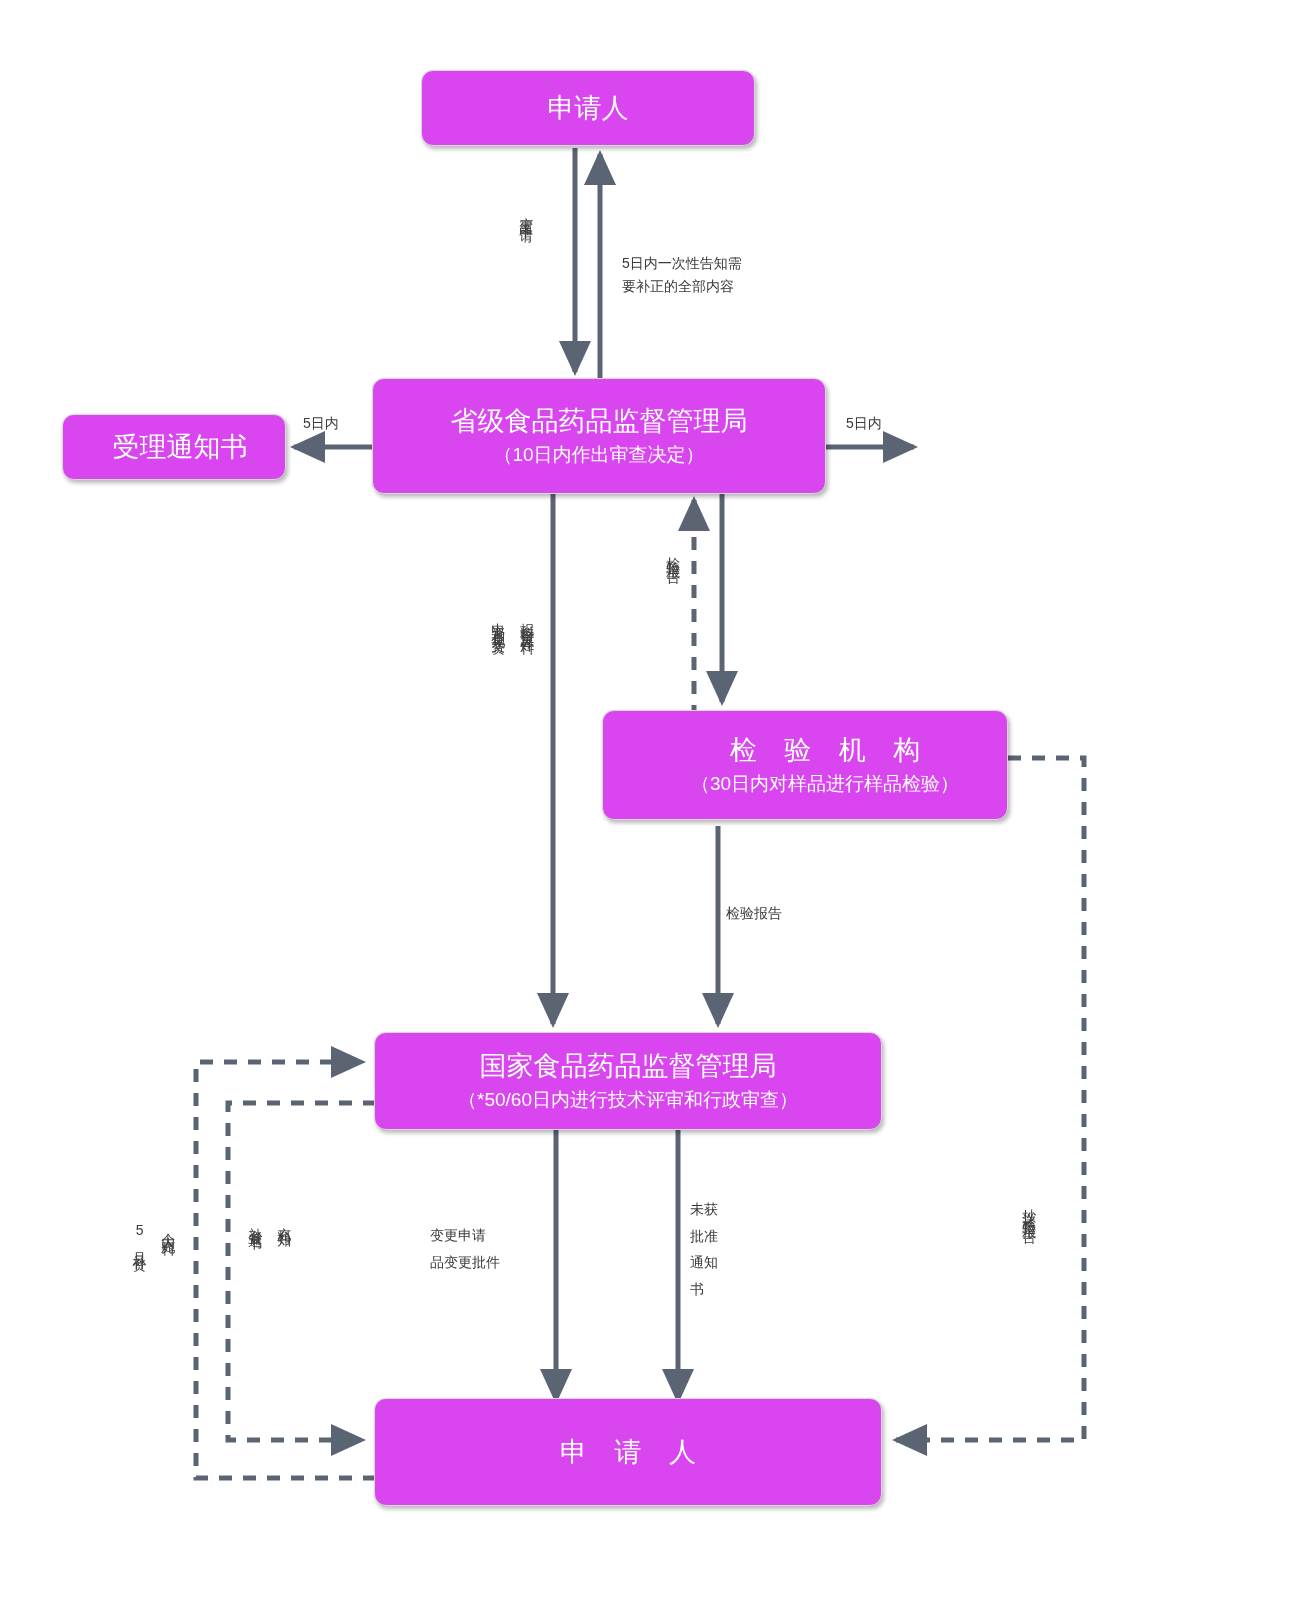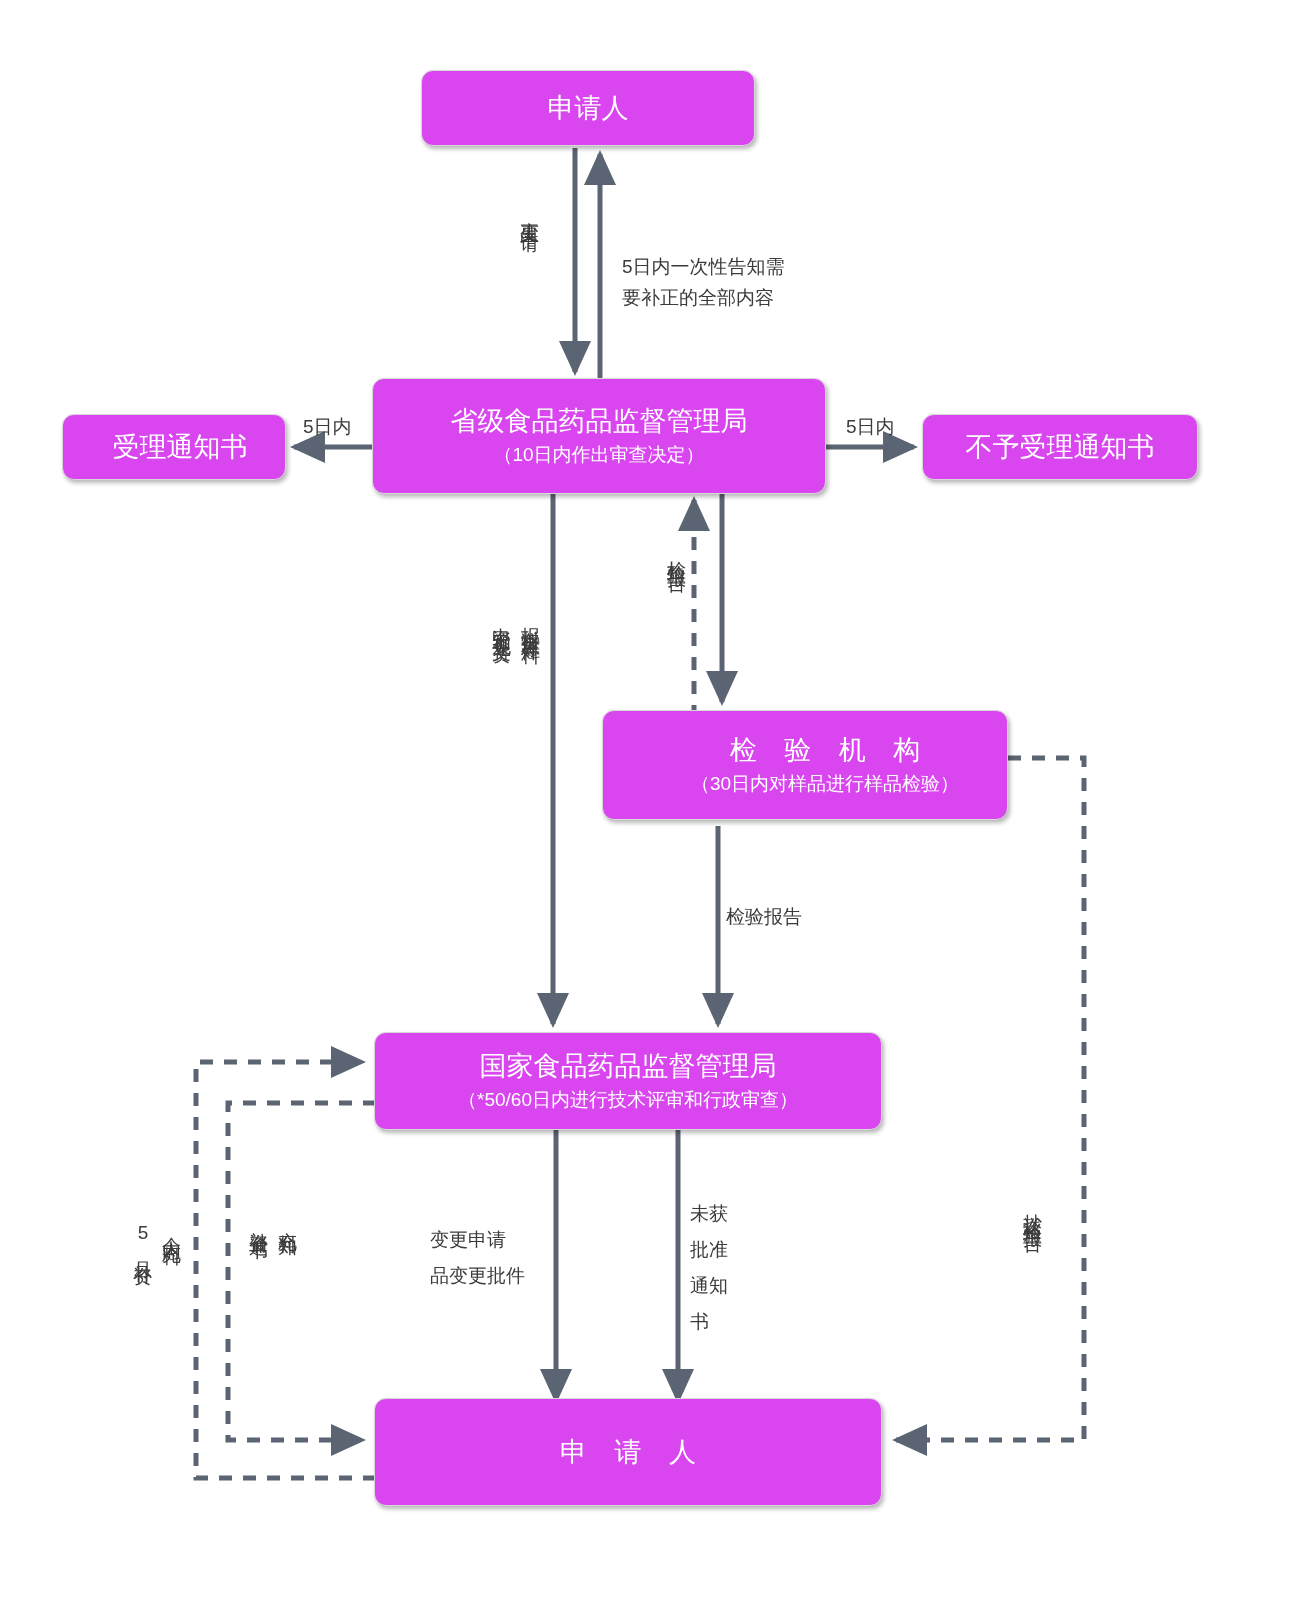--- a/index.html
+++ b/index.html
@@ -20,21 +20,21 @@
     color:#ffffff;
     box-sizing:border-box;
   }
   .node .t1{font-size:27px;line-height:1.2;white-space:nowrap;}
   .node .t1.sp{letter-spacing:10px;text-indent:10px;}
   .node .t2{font-size:19px;line-height:1.2;margin-top:6px;white-space:nowrap;}
 
   .lbl{
     position:absolute;
     color:#3b3b3b;
-    font-size:19px;
+    font-size:14px;
     line-height:1.62;
     white-space:pre;
     text-align:center;
   }
   .lbl.h{white-space:pre-line;}
   .lbl.v{
     writing-mode:vertical-rl;
     text-orientation:upright;
     line-height:1.55;
     letter-spacing:4px;
@@ -101,23 +101,20 @@
 
   <div class="node" style="left:372px;top:378px;width:454px;height:116px;">
     <span class="t1">省级食品药品监督管理局</span>
     <span class="t2">（10日内作出审查决定）</span>
   </div>
 
   <div class="node" style="left:62px;top:414px;width:224px;height:66px;padding-left:12px;">
     <span class="t1">受理通知书</span>
   </div>
 
-  <div class="node" style="left:922px;top:414px;width:276px;height:66px;">
-    <span class="t1">不予受理通知书</span>
-  </div>
 
   <div class="node" style="left:602px;top:710px;width:406px;height:110px;padding-left:40px;">
     <span class="t1 sp">检 验 机 构</span>
     <span class="t2">（30日内对样品进行样品检验）</span>
   </div>
 
   <div class="node" style="left:374px;top:1032px;width:508px;height:98px;">
     <span class="t1">国家食品药品监督管理局</span>
     <span class="t2">（*50/60日内进行技术评审和行政审查）</span>
   </div>

